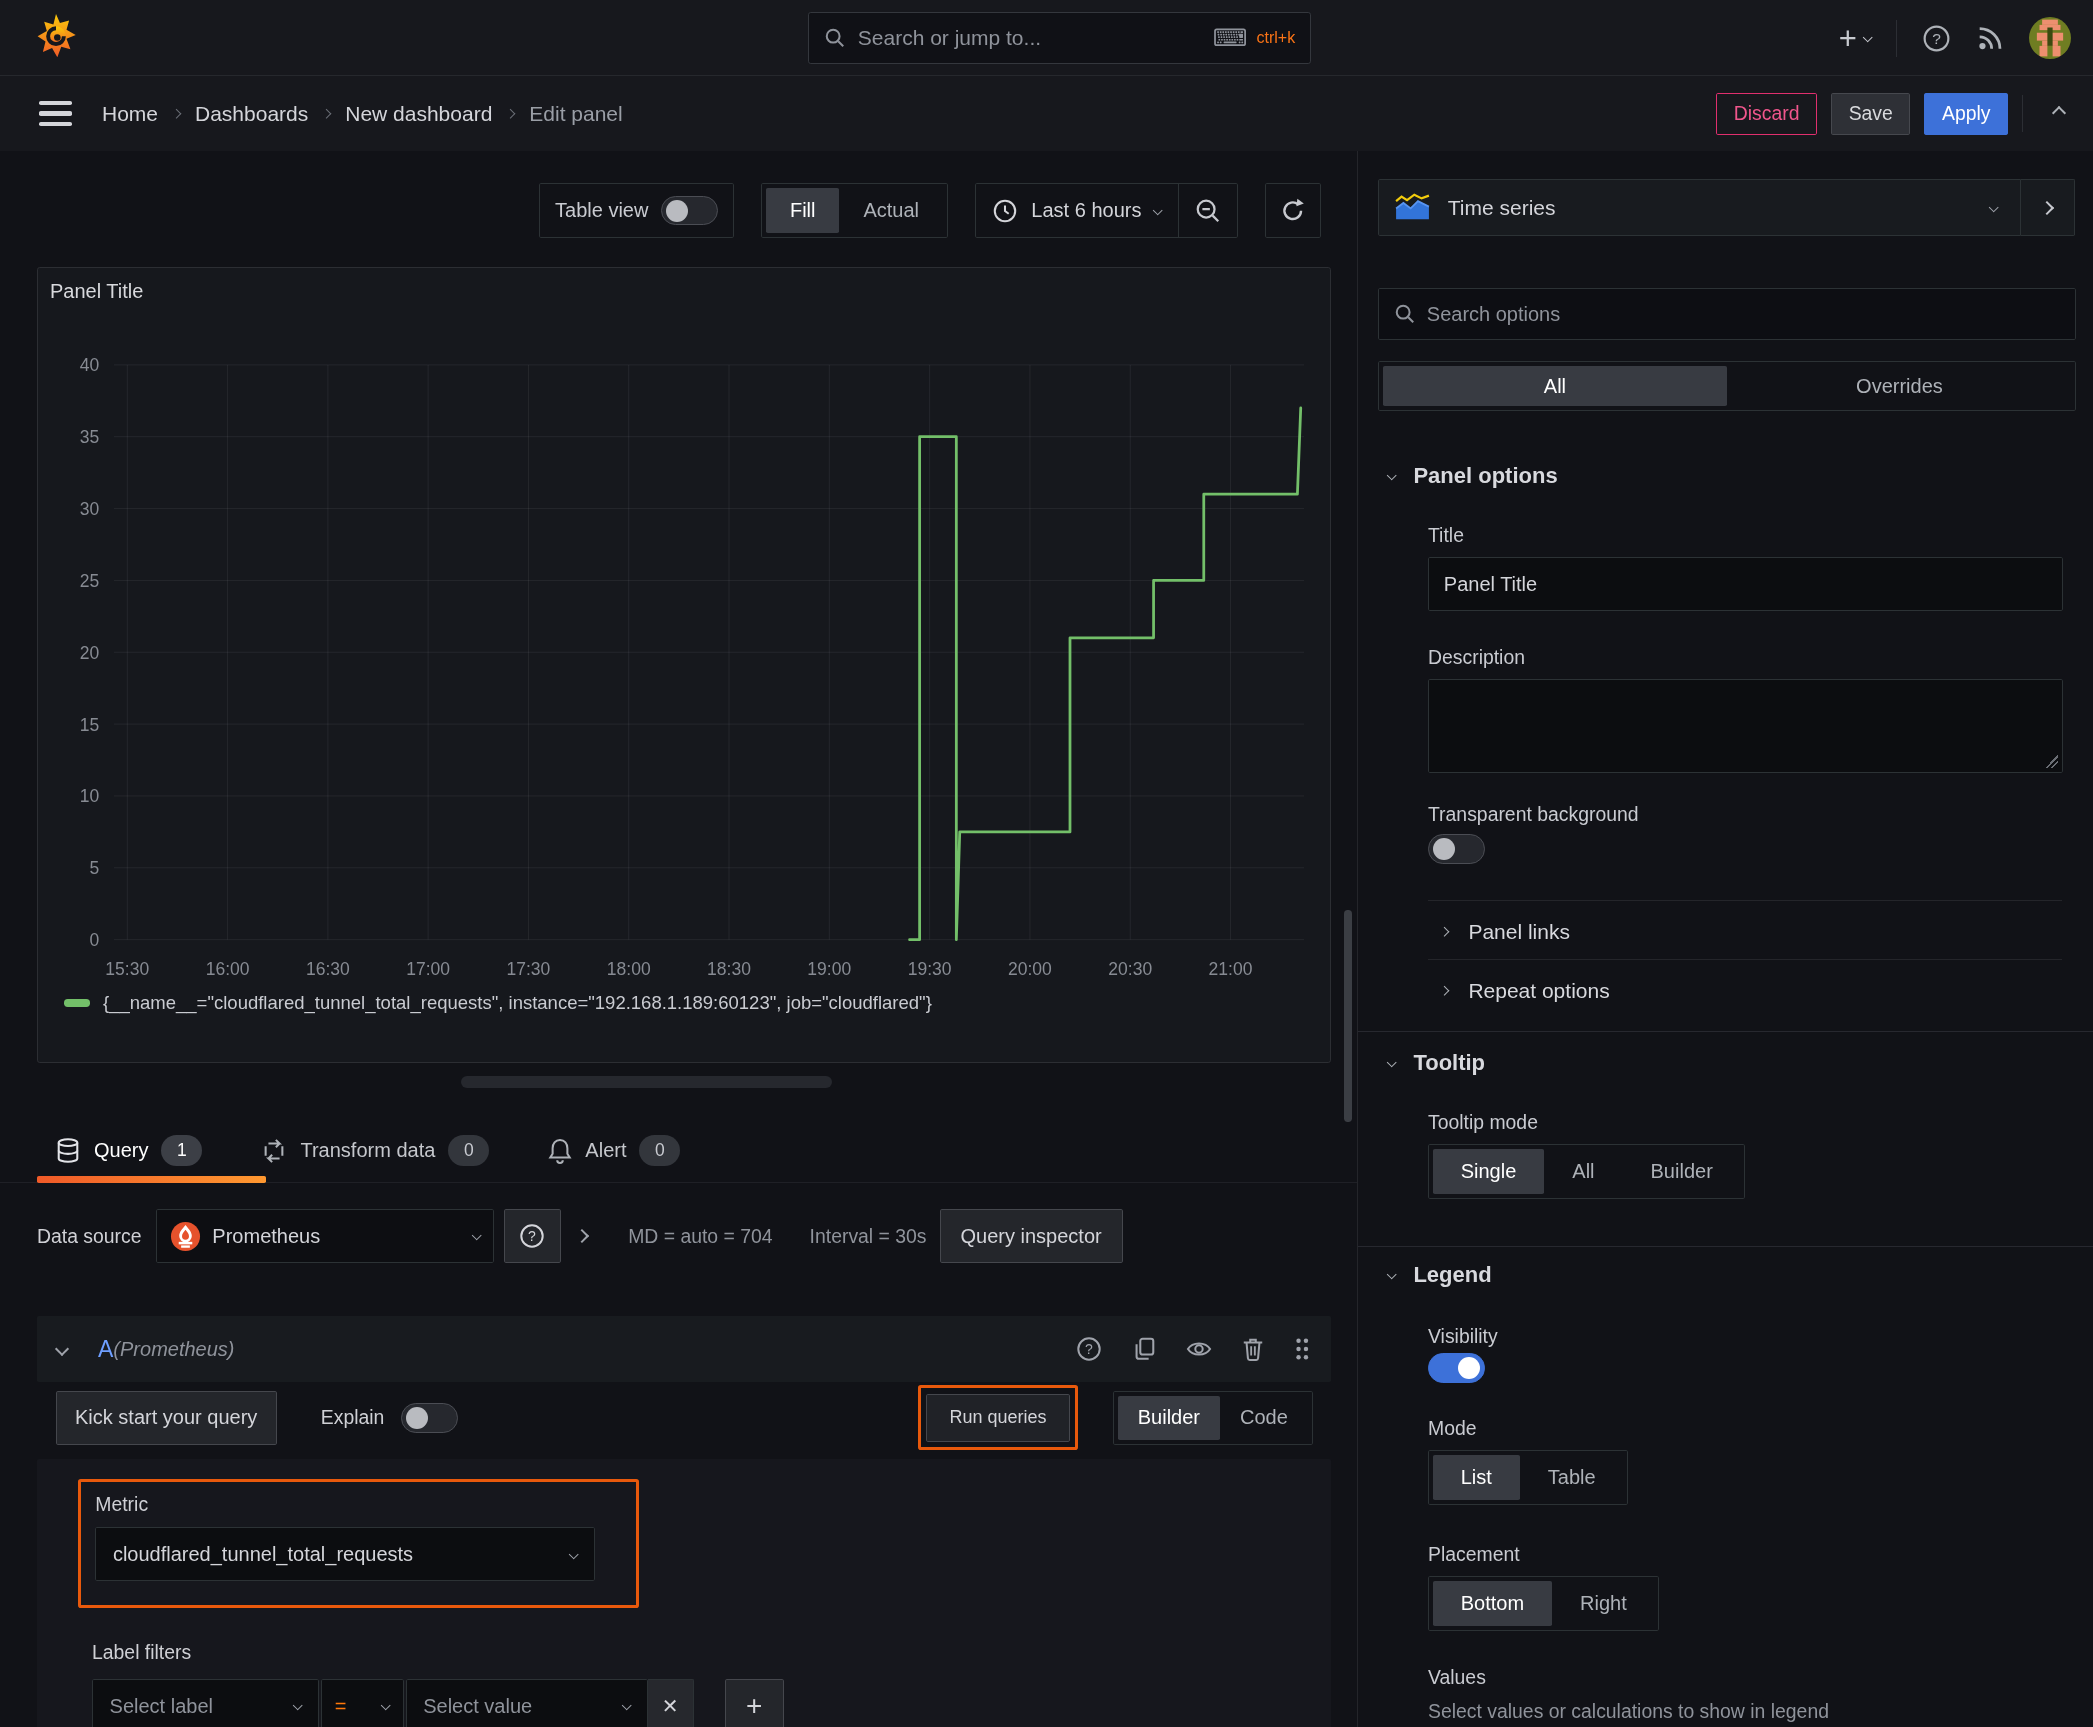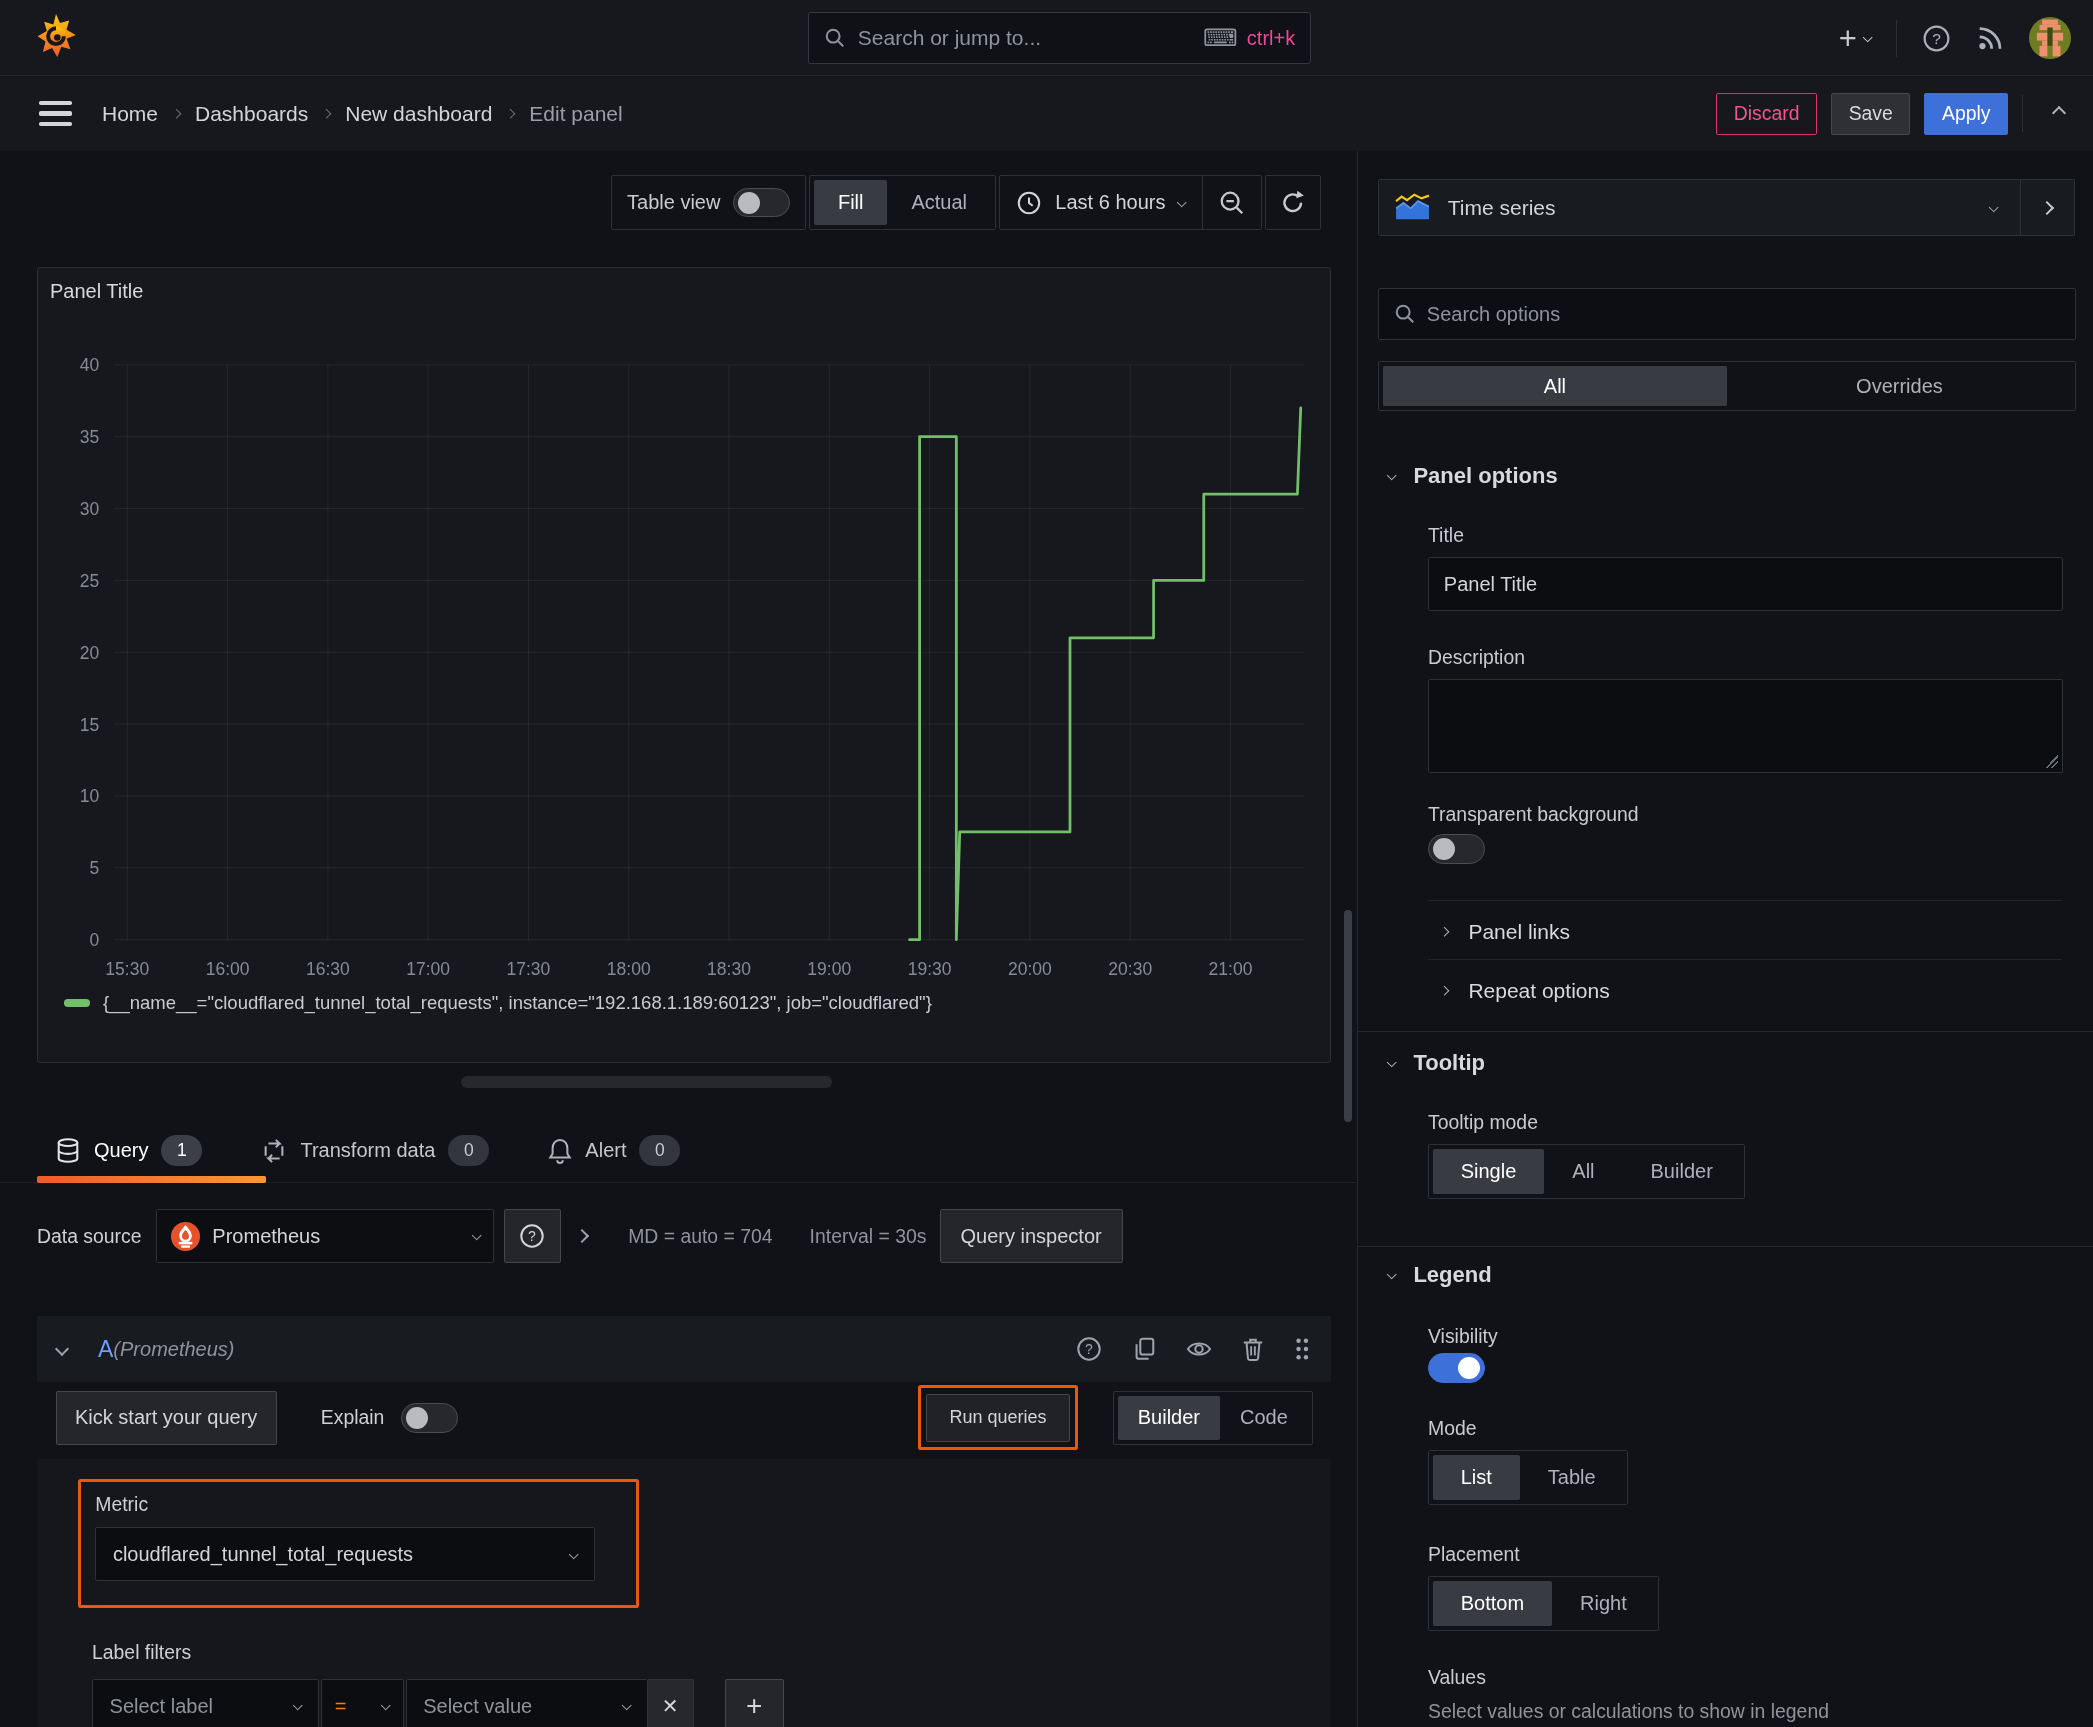--- a/index.html
+++ b/index.html
@@ -7,21 +7,21 @@
   body { font-family:"Liberation Sans", sans-serif; color:#ccccdc; }
   .app { position:relative; width:2093px; height:1728px; background:#111217; overflow:hidden; }
 
   
   .topnav { position:absolute; top:0; left:0; width:2093px; height:76px; background:#17181d; border-bottom:0.9px solid #26282d; }
   .logo { position:absolute; left:35px; top:10px; width:42px; height:55px; }
   .searchbox { position:absolute; left:808px; top:12px; width:503px; height:52px; background:#101116; border:0.9px solid #34373d; border-radius:2.8px; display:flex; align-items:center; padding:0 14.8px; cursor:text; }
   .searchbox .mag { flex:0 0 auto; margin-right:12px; }
   .searchbox .ph { font-size:21px; color:#8f939b; flex:1; }
   .searchbox .kbd { font-size:24px; color:#8f939b; margin-right:9.2px; }
-  .searchbox .sc { font-size:20px; color:#ec4899; }
+  .searchbox .sc { font-size:16px; color:#f97316; }
   .topnav-right { position:absolute; right:22px; top:0; height:76px; display:flex; align-items:center; gap:24px; }
   .plusgrp { display:flex; align-items:center; gap:7.4px; color:#c7c9cf; cursor:pointer; }
   .plus-glyph { font-size:31px; font-weight:300; line-height:1; }
   .vdiv { width:0.9px; height:37px; background:#2c2e34; }
   .iconbtn { background:none; border:none; color:#aeb2b8; cursor:pointer; display:flex; align-items:center; }
   .avatar { width:42px; height:42px; border-radius:50%; overflow:hidden; cursor:pointer; }
 
   
   .crumbbar { position:absolute; top:76px; left:0; width:2093px; height:76px; background:#17181d; border-bottom:0.9px solid #0a0b0d; display:flex; align-items:center; }
   .burger { margin-left:39px; display:flex; flex-direction:column; gap:6.5px; background:none; border:none; cursor:pointer; }
@@ -43,21 +43,21 @@
   .chev.right { transform:rotate(-45deg); }
   .chev.up { transform:rotate(-135deg); }
   .chev.sm { width:7.4px; height:7.4px; border-width:1.8px; }
 
   
   .workspace { position:absolute; top:151px; left:0; width:2093px; height:1576px; background:#111217; }
   .main { position:absolute; left:0; top:0; width:1357px; height:100%; }
   .options { position:absolute; left:1357px; top:0; width:736px; height:100%; border-left:0.9px solid rgba(204,204,220,0.1); }
 
   
-  .panel-controls { position:absolute; top:24px; right:36px; height:55px; display:flex; gap:3px; align-items:center; }
+  .panel-controls { position:absolute; top:32px; right:36px; height:55px; display:flex; gap:27px; align-items:center; }
   .ctrl-box { height:55px; border:0.9px solid #2c3235; border-radius:1.8px; display:flex; align-items:center; background:#111217; }
   .tv-box { padding:0 14.8px; gap:13px; cursor:pointer; }
   .tv-label { font-size:20px; color:#c9cbd1; }
   .toggle { position:relative; width:57px; height:29.5px; border-radius:14.8px; background:#26282e; border:0.9px solid #4b4d54; cursor:pointer; flex:0 0 auto; }
   .toggle .knob { position:absolute; top:2.8px; left:3.7px; width:22px; height:22px; border-radius:50%; background:#b9bbc0; }
   .toggle.on { background:#3d71d9; border-color:#3d71d9; }
   .toggle.on .knob { left:auto; right:3.7px; background:#ffffff; }
   .seg { border:0.9px solid #2c3235; border-radius:1.8px; display:flex; align-items:stretch; padding:3.7px; background:#111217; }
   .seg .opt { display:flex; align-items:center; justify-content:center; padding:0 24px; font-size:20px; color:#aeb2b8; cursor:pointer; border-radius:1.8px; }
   .seg .opt.sel { background:#383b42; color:#ffffff; }

